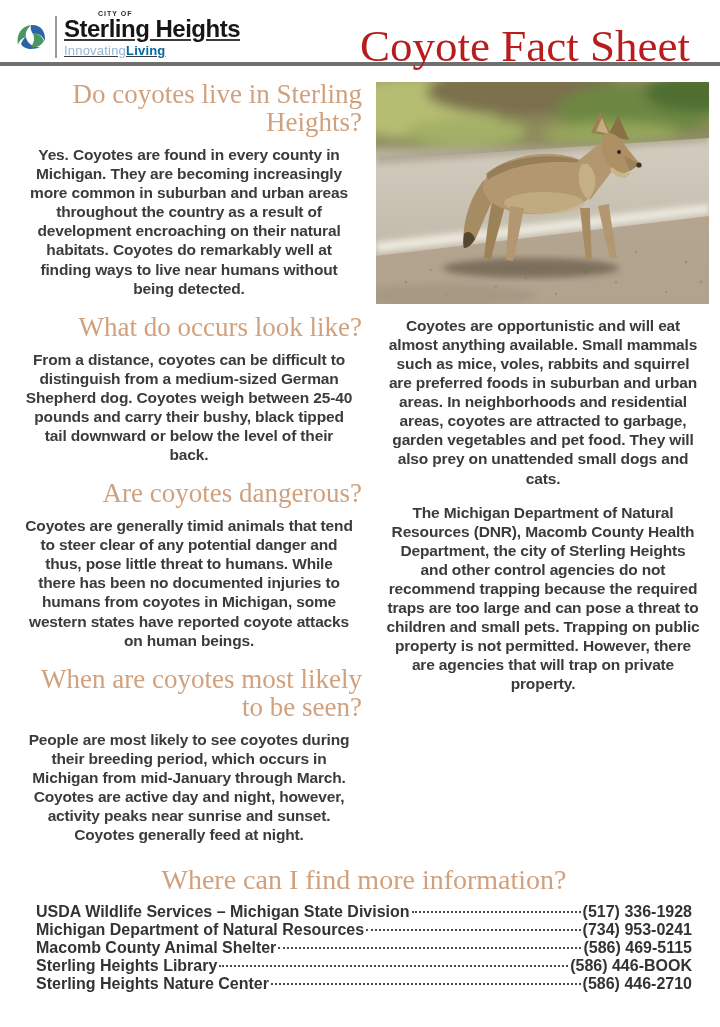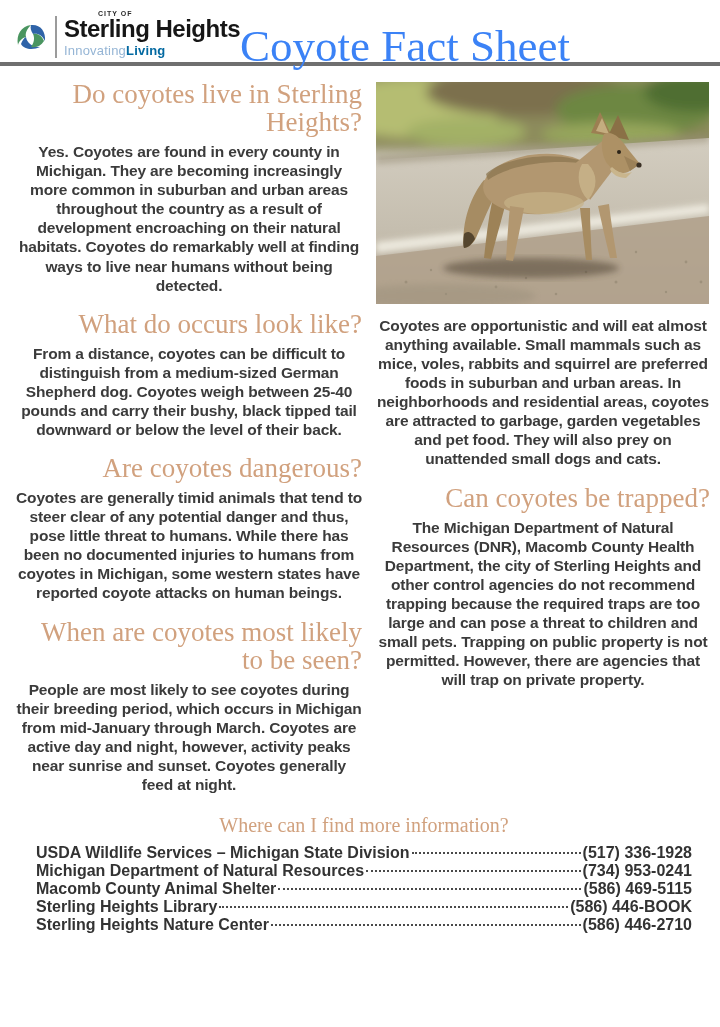--- a/index.html
+++ b/index.html
@@ -13,63 +13,63 @@
 
   
   .header {
     display: flex; align-items: flex-end;
     height: 66px; padding: 8px 10px 0 14px;
     border-bottom: 4px solid #6f6f6f;
   }
   .logo { display: flex; align-items: center; gap: 7px; padding-bottom: 4px; }
   .logo-icon { width: 34px; height: 32px; flex: 0 0 auto; }
   .logo-sep { width: 2px; height: 42px; background: #9b9b9b; }
-  .logo-text { position: relative; line-height: 1; }
+  .logo-text { position: relative; line-height: 1; text-decoration: underline; }
   .logo-cityof {
     position: absolute; top: -7px; left: 34px;
     font-size: 7px; font-weight: bold; letter-spacing: 1px; color: #2b2b2b;
   }
   .logo-name { font-size: 24px; font-weight: bold; color: #161616; letter-spacing: -0.5px; }
   .logo-tagline { font-size: 13px; margin-top: 3px; letter-spacing: 0.2px; }
   .tagline-light { color: #95b5d5; }
   .tagline-bold  { color: #0369a1; font-weight: bold; }
   .page-title {
-    flex: 1; text-align: left;
+    flex: 1; text-align: right;
     font-family: "Liberation Serif", serif; font-weight: 400;
-    font-size: 45px; color: #3b82f6;
+    font-size: 45px; color: #b91c1c;
     line-height: 0.9; margin: 0 20px -4px 0;
   }
 
   
   .content { display: flex; padding: 14px 10px 0 16px; gap: 14px; }
   .col-left  { width: 346px; }
   .col-right { width: 334px; }
 
   .section { margin-bottom: 15px; }
   .section-heading {
     font-family: "Liberation Serif", serif; font-weight: 400;
     font-size: 27px; color: #d1a17e;
     text-align: right; line-height: 1.04;
     margin: 0 0 6px 0;
   }
   .section-body {
-    margin: 0; font-size: 15.5px; font-weight: bold;
+    margin: 9px; font-size: 15.5px; font-weight: bold;
     text-align: center; line-height: 1.23; letter-spacing: -0.15px;
     color: #3b3b3b;
   }
 
   
   .photo-frame { width: 333px; height: 222px; margin: 2px 0 12px 0; }
   .photo-frame svg { display: block; }
 
   
   .footer { padding: 4px 28px 0 36px; }
   .footer-heading {
     font-family: "Liberation Serif", serif; font-weight: 400;
-    font-size: 20px; color: #d1a17e;
+    font-size: 28px; color: #d1a17e;
     text-align: center; line-height: 1.05;
     margin: 2px 0 8px 0;
   }
   .directory { }
   .dir-row { display: flex; align-items: baseline; font-size: 16px; font-weight: bold; line-height: 18px; color: #333; }
   .dir-name  { white-space: nowrap; }
   .dir-leader { flex: 1; border-bottom: 2px dotted #4a4a4a; margin: 0 2px; transform: translateY(-4px); min-width: 12px; }
   .dir-phone { white-space: nowrap; }
 </style>
 </head>
@@ -181,21 +181,20 @@
           <path d="M236,85 C242,91 250,93 256,90 L250,96 C242,96 236,92 234,87 Z" fill="#c9b58c"></path>
           <circle cx="263" cy="83" r="2.6" fill="#3a3024"></circle>
           <circle cx="243" cy="70" r="2" fill="#2c2418"></circle>
         </g>
       </svg>
     </div>
     <div class="section">
       <p class="section-body">Coyotes are opportunistic and will eat almost anything available. Small mammals such as mice, voles, rabbits and squirrel are preferred foods in suburban and urban areas. In neighborhoods and residential areas, coyotes are attracted to garbage, garden vegetables and pet food. They will also prey on unattended small dogs and cats.</p>
     </div>
     <div class="section">
-      <h2 class="section-heading">Can coyotes be trapped?</h2>
       <p class="section-body">The Michigan Department of Natural Resources (DNR), Macomb County Health Department, the city of Sterling Heights and other control agencies do not recommend trapping because the required traps are too large and can pose a threat to children and small pets. Trapping on public property is not permitted. However, there are agencies that will trap on private property.</p>
     </div>
   </div>
 
 </div>
 
 <div class="footer">
   <h2 class="footer-heading">Where can I find more information?</h2>
   <div class="directory">
     <div class="dir-row">

